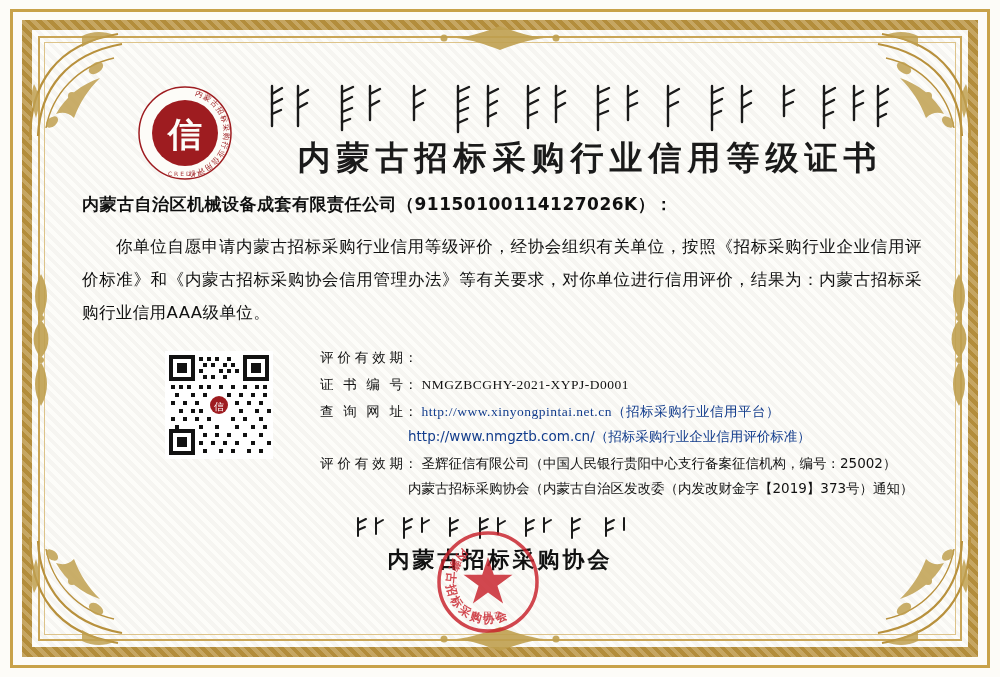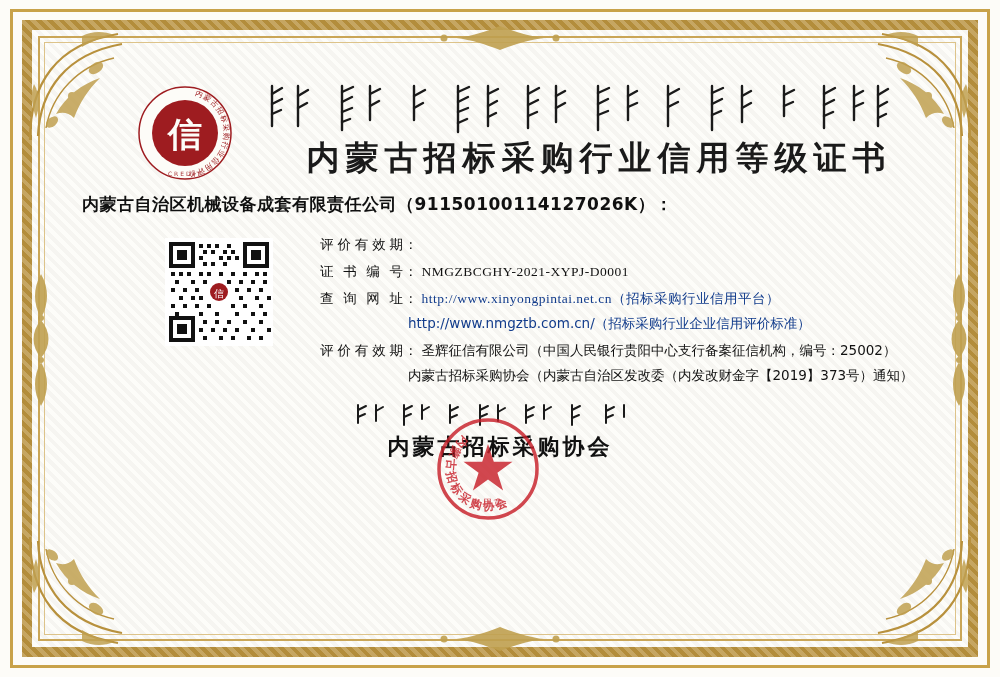--- a/index.html
+++ b/index.html
@@ -109,21 +109,21 @@
   }
   .mongolian-title {
     position: absolute;
     left: 198px;
     top: 22px;
     width: 640px;
     height: 58px;
   }
   .main-title {
     position: absolute;
-    left: 209px;
+    left: 200px;
     top: 78px;
     width: 660px;
     text-align: center;
     font-family: "DejaVu Sans", sans-serif;
     font-size: 33px;
     font-weight: bold;
     letter-spacing: 6px;
     color: #1a1a1a;
     white-space: nowrap;
   }
@@ -468,20 +468,21 @@
             </g>
           </g>
         </svg>
       </div>
 
       <div class="main-title">内蒙古招标采购行业信用等级证书</div>
     </div>
 
     <div class="body-block">
       <div class="recipient">内蒙古自治区机械设备成套有限责任公司（91150100114127026K）：</div>
+      <div class="paragraph">你单位自愿申请内蒙古招标采购行业信用等级评价，经协会组织有关单位，按照《招标采购行业企业信用评价标准》和《内蒙古招标采购协会信用管理办法》等有关要求，对你单位进行信用评价，结果为：内蒙古招标采购行业信用AAA级单位。</div>
     </div>
 
     <div class="details-area">
 
       <div class="qr">
         <svg viewBox="0 0 108 108" width="108" height="108">
           <rect x="0" y="0" width="108" height="108" fill="#ffffff"></rect>
           <g fill="#111">
 
             <rect x="4" y="4" width="26" height="26"></rect>

